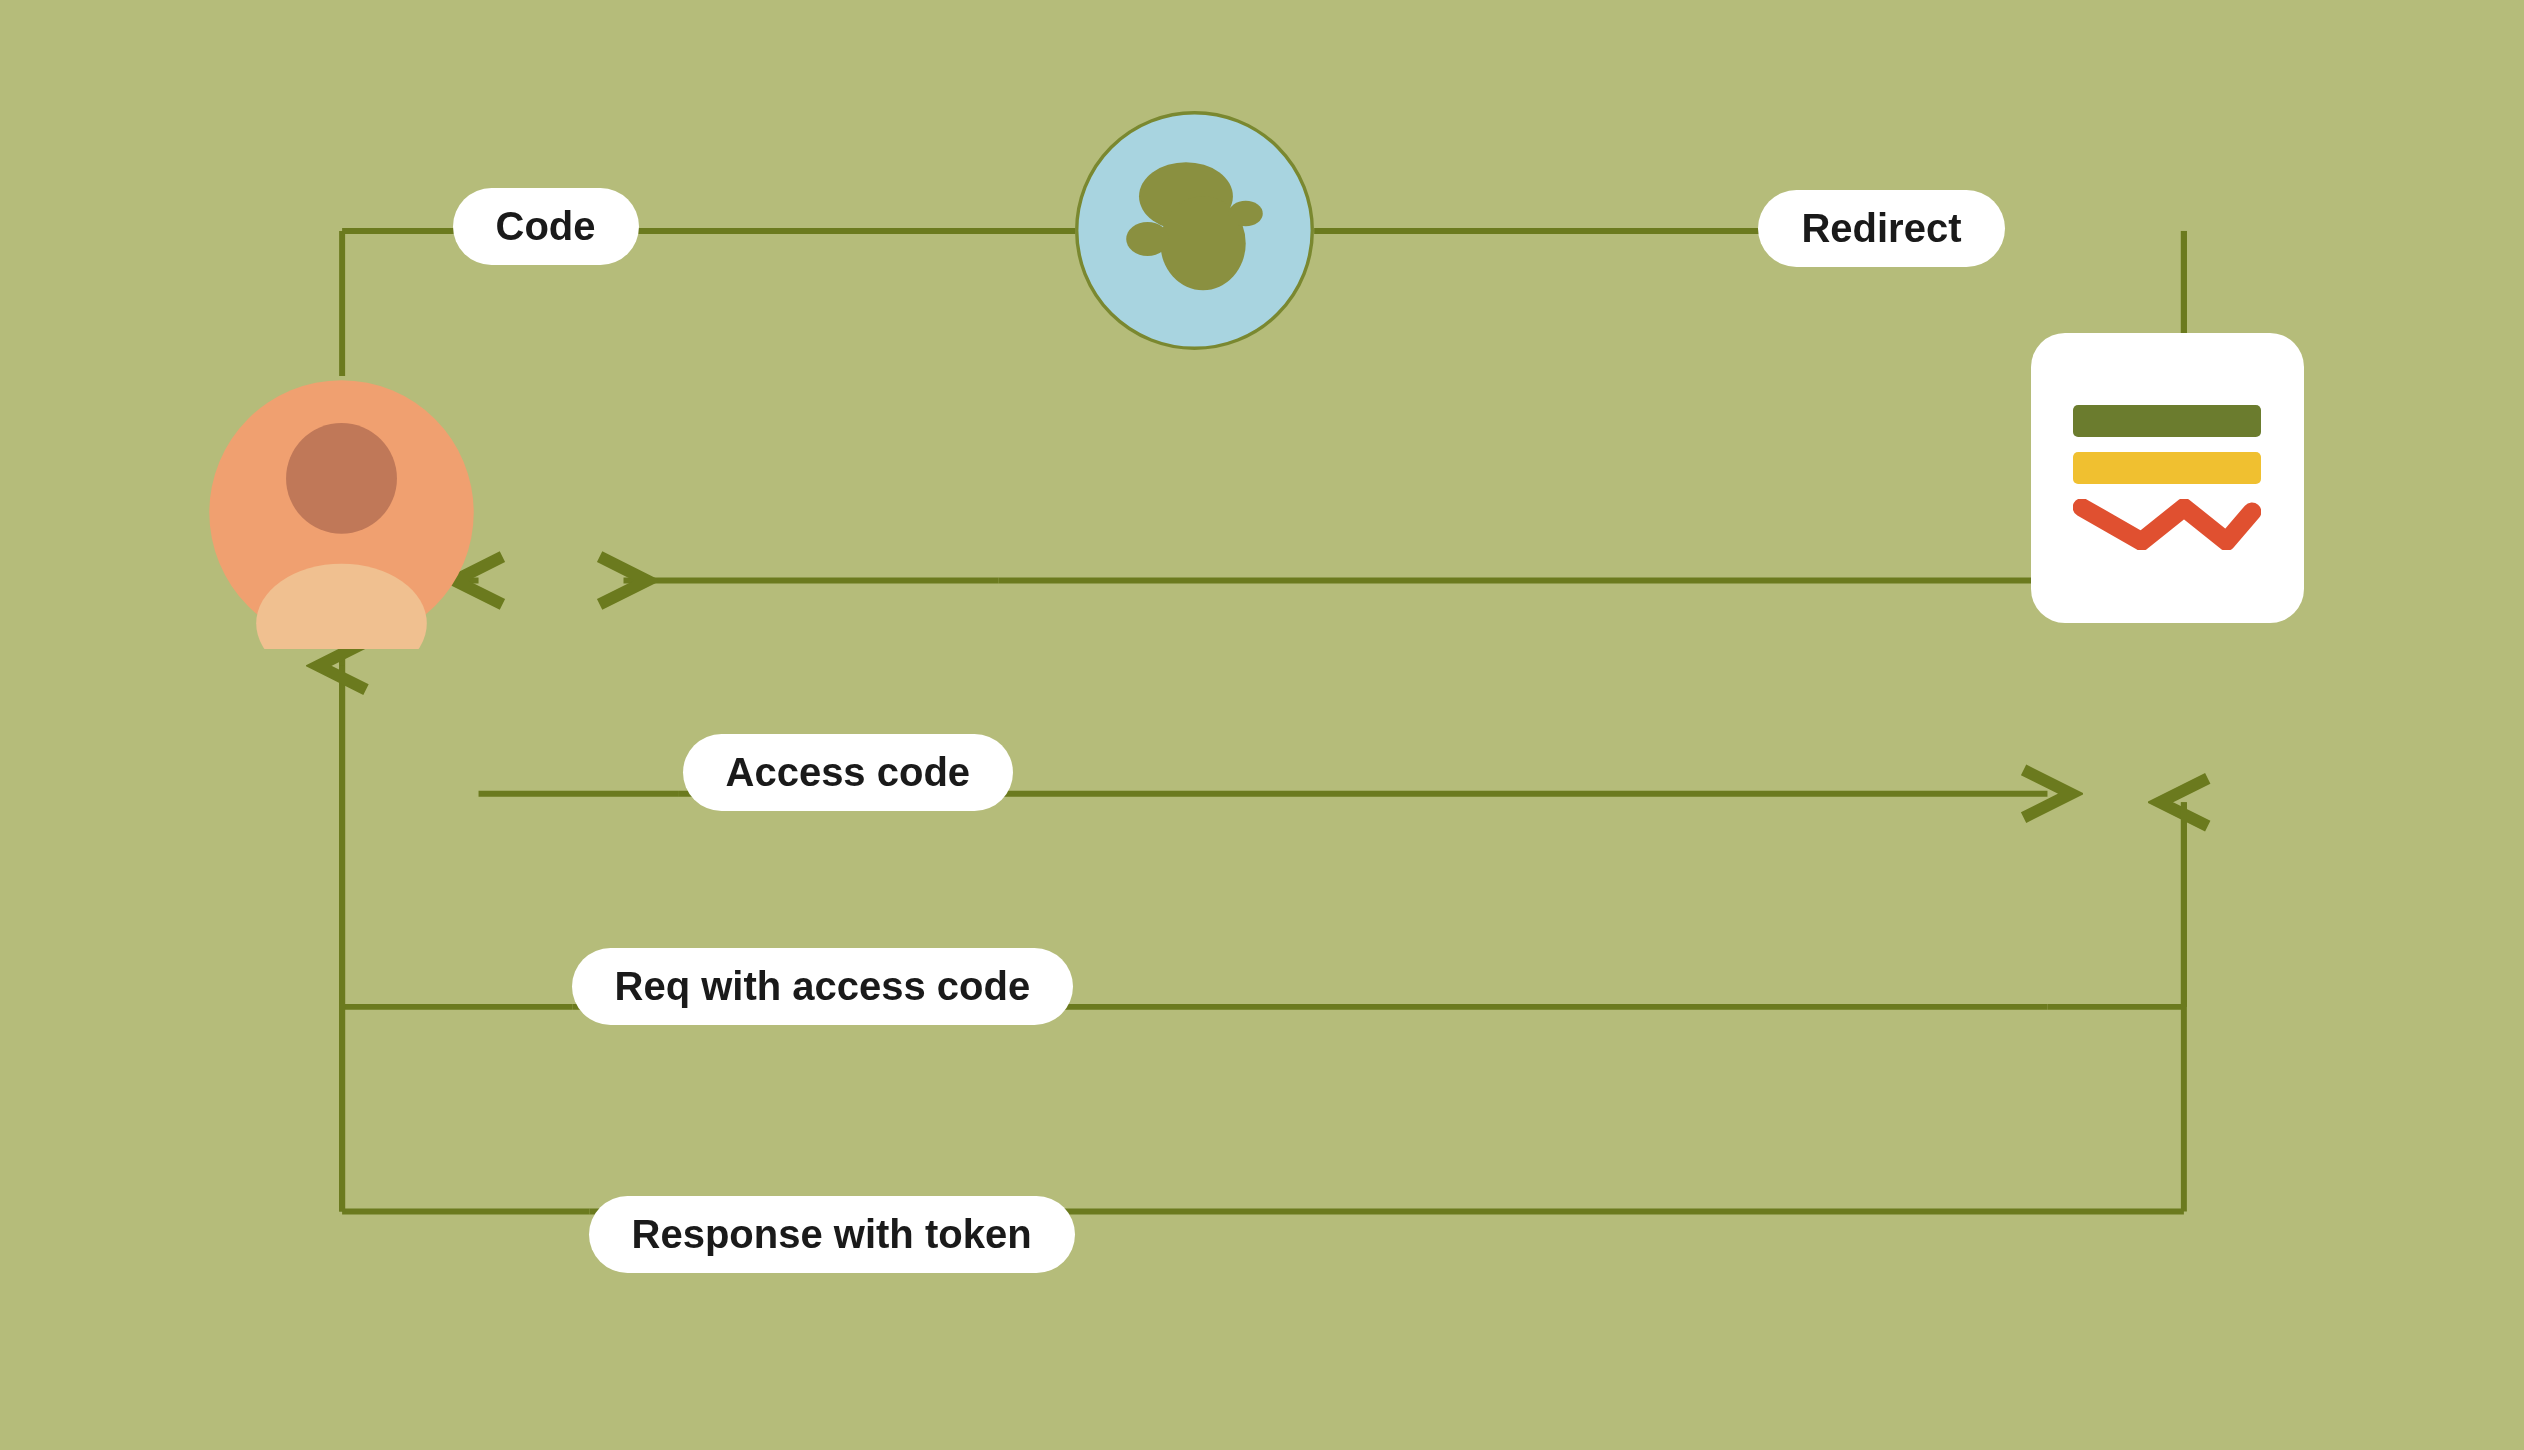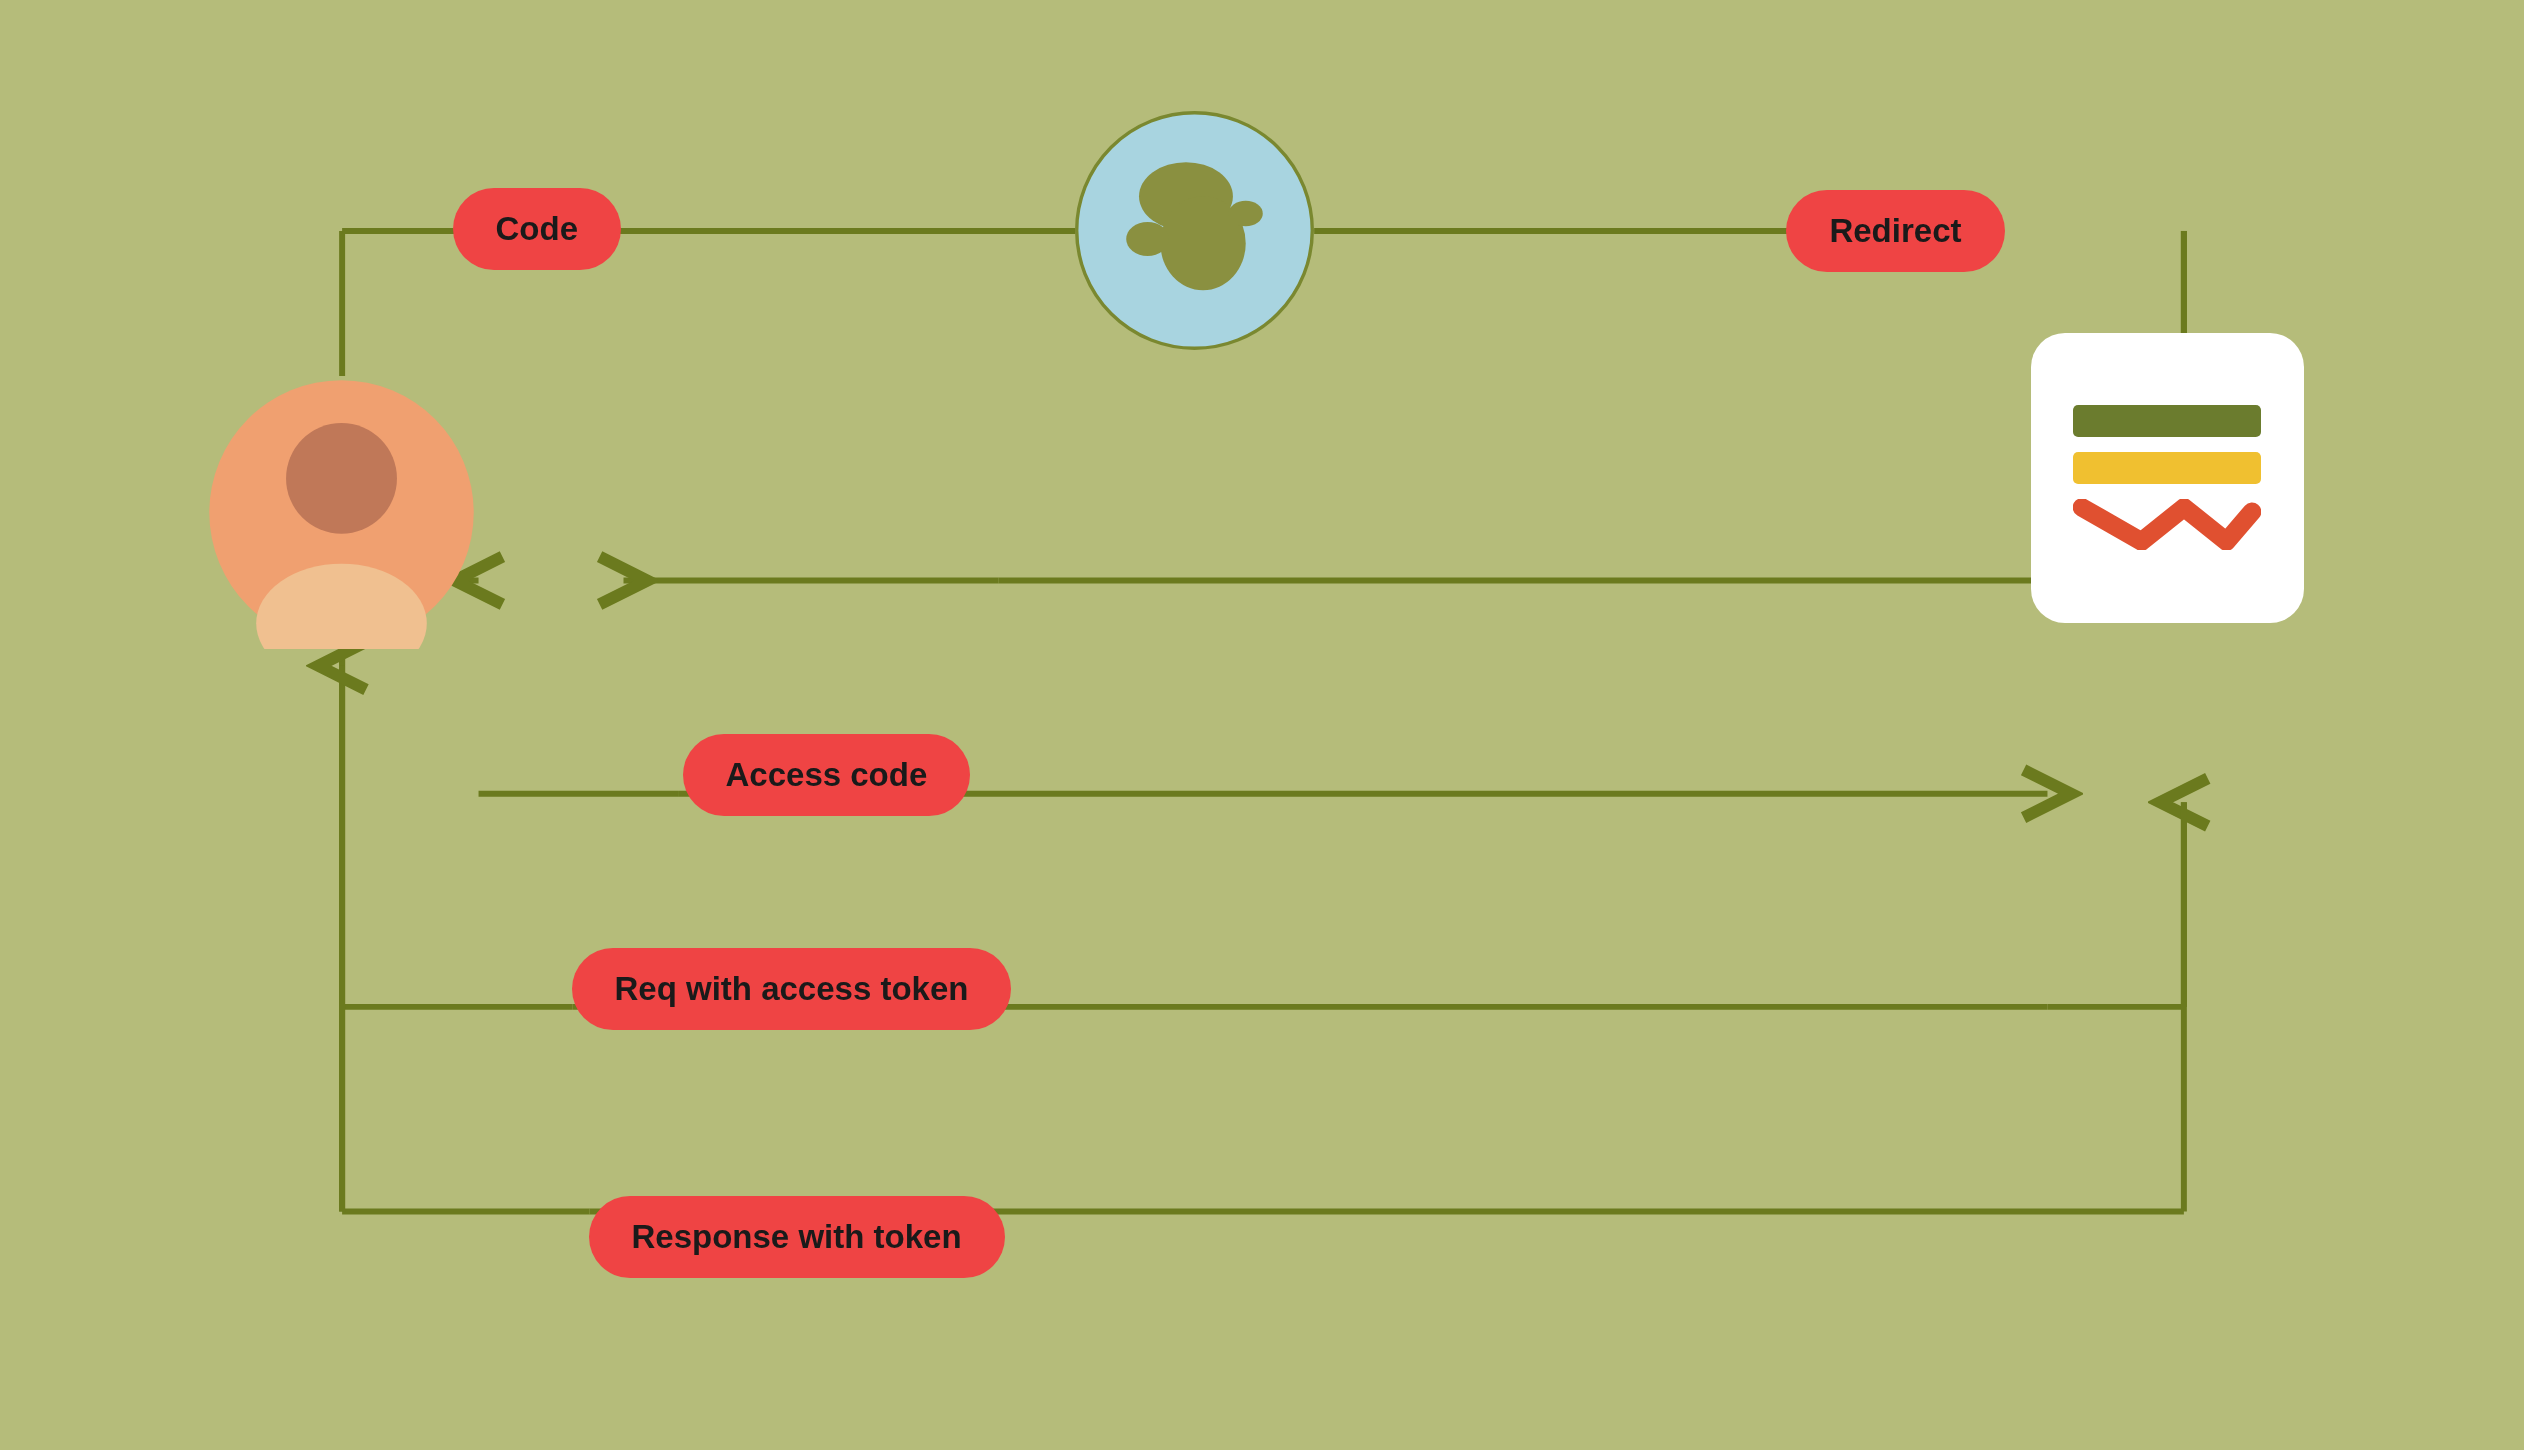--- a/index.html
+++ b/index.html
@@ -69,24 +69,24 @@
       width: 188px;
       height: 32px;
       border-radius: 5.1px;
     }
     .app-bar.green { background: #6b7c2e; }
     .app-bar.yellow { background: #f0c030; }
 
     
     .label-pill {
       position: absolute;
-      background: #ef4444;
+      background: #ffffff;
       border-radius: 51px;
-      padding: 22px 43px;
-      font-size: 33px;
+      padding: 16px 43px;
+      font-size: 40px;
       font-weight: 700;
       color: #1a1a1a;
       white-space: nowrap;
     }
 
     .label-code {
       left: 299px;
       top: 102px;
     }
 
@@ -214,21 +214,21 @@
   <div class="label-pill label-redirect">
     <span>Redirect</span>
   </div>
 
 
   <div class="label-pill label-access">
     <span>Access code</span>
   </div>
 
   <div class="label-pill label-req">
-    <span>Req with access token</span>
+    <span>Req with access code</span>
   </div>
 
   <div class="label-pill label-response">
     <span>Response with token</span>
   </div>
 
 </div>
 
 
 </body></html>

